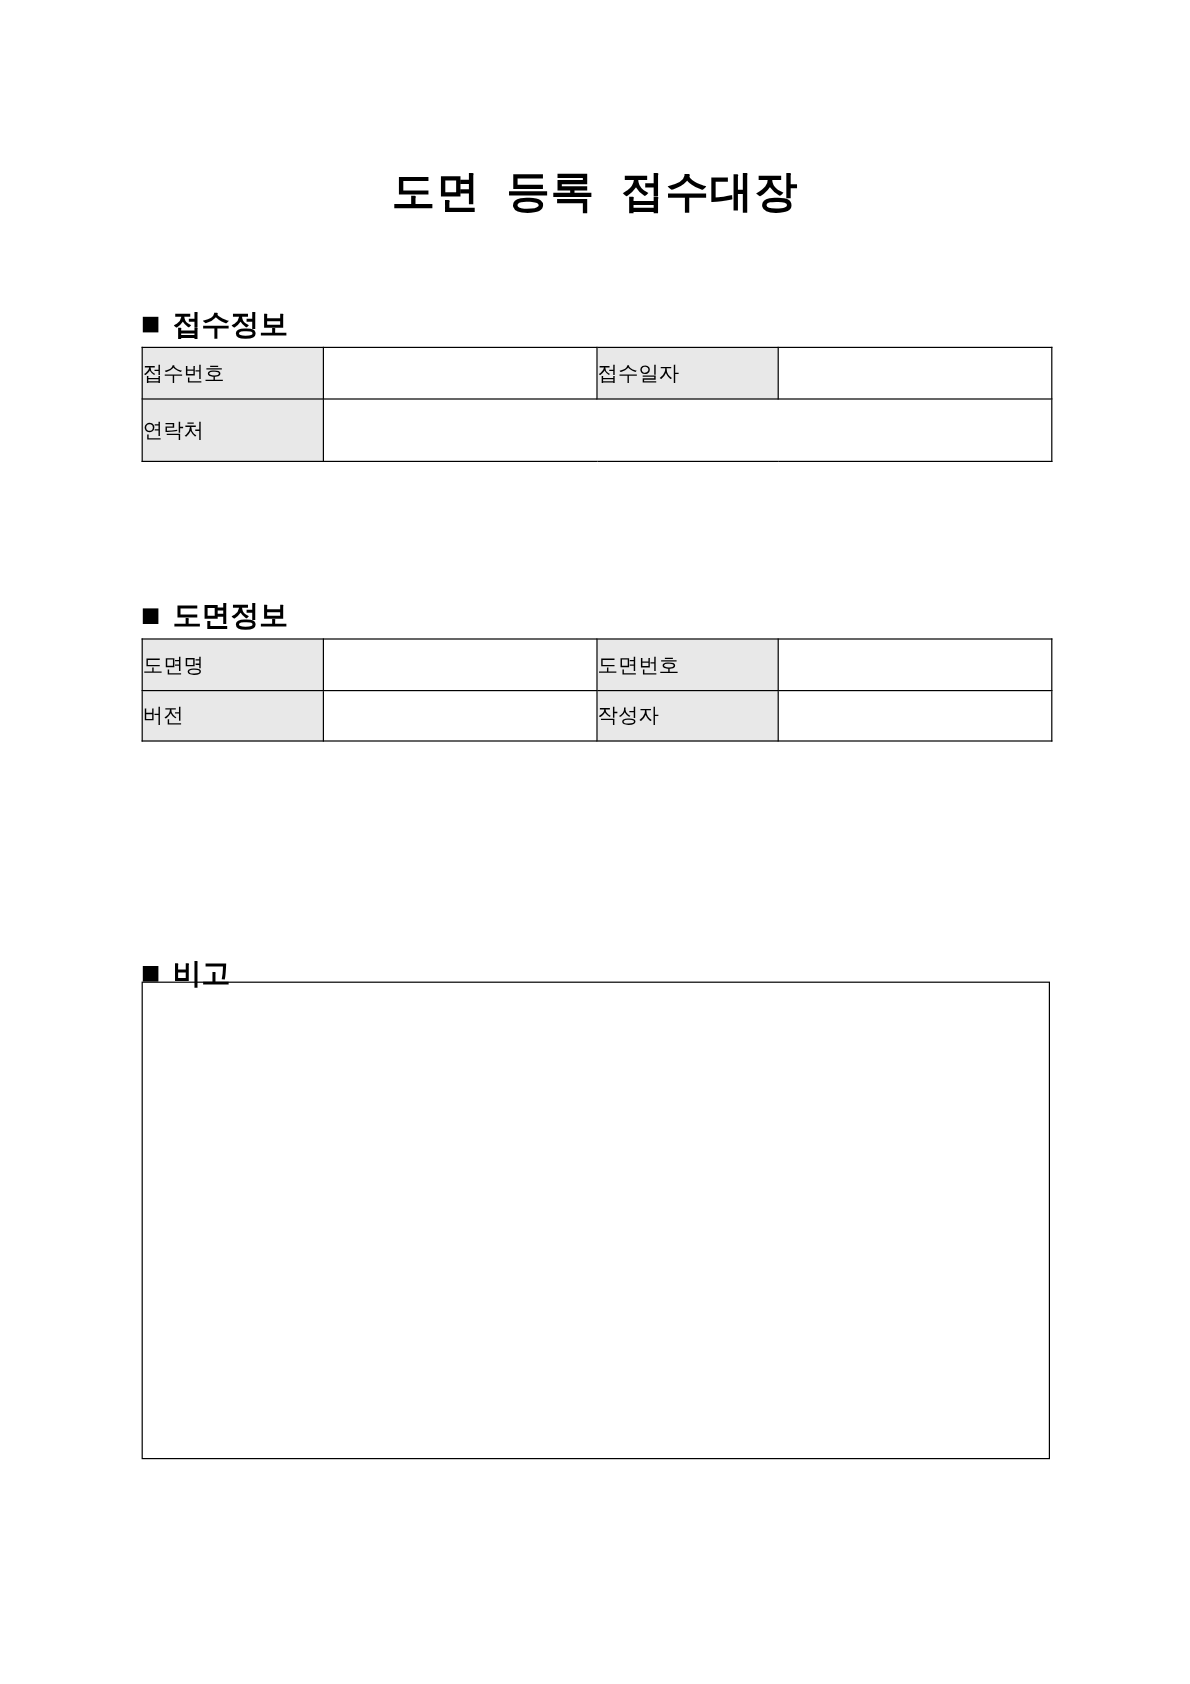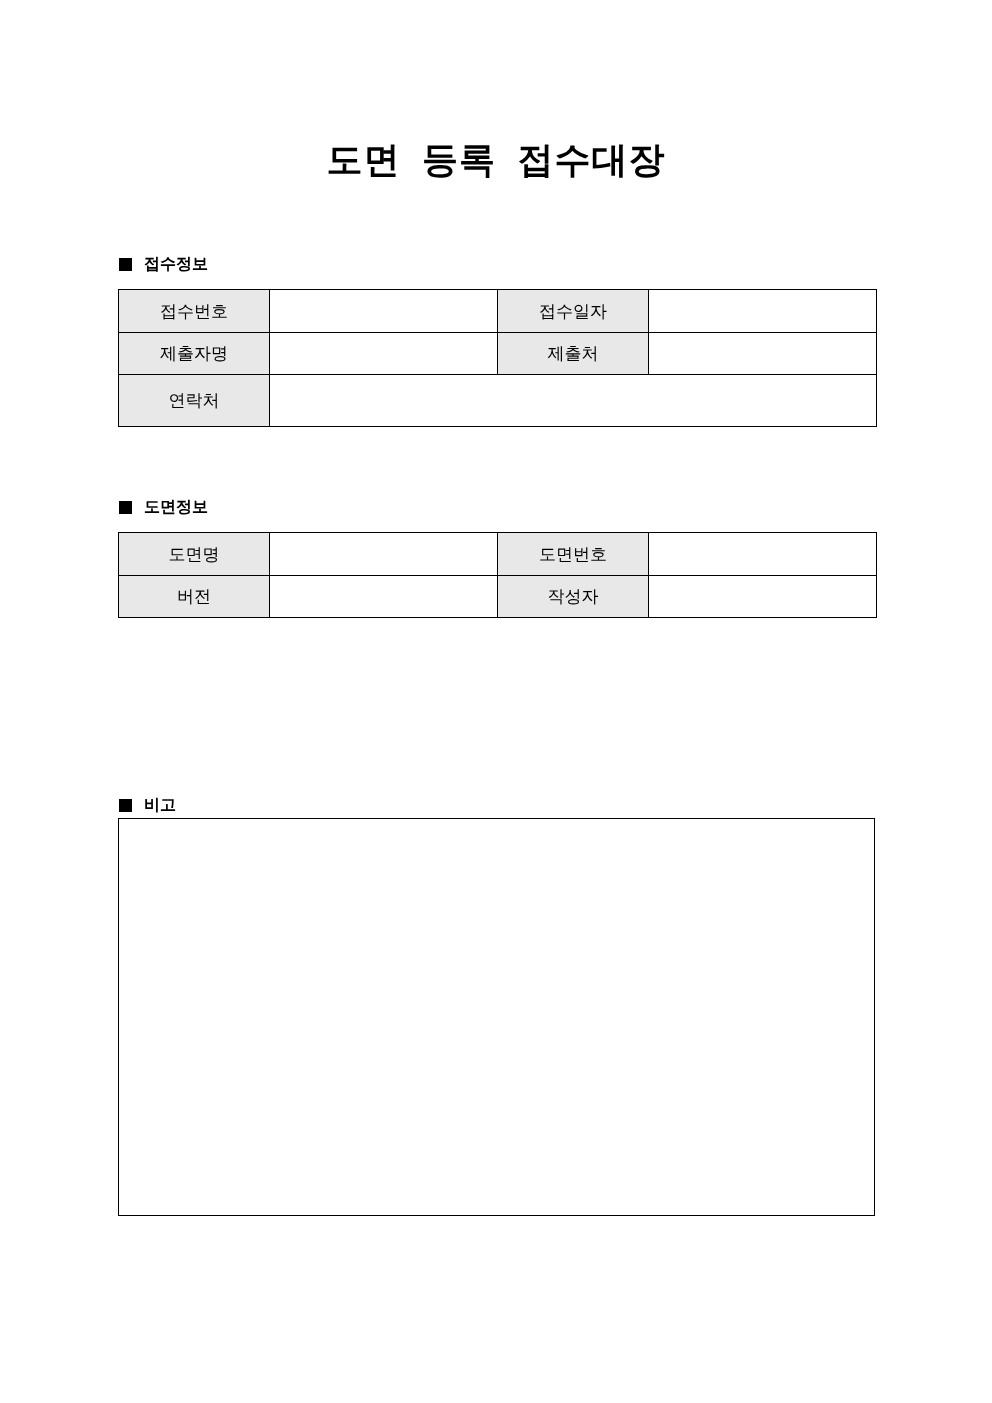--- a/index.html
+++ b/index.html
@@ -1,47 +1,41 @@
 <!DOCTYPE html>
 <html><head>
 <meta charset="utf-8">
 <style>
   html, body { margin:0; padding:0; background:#ffffff; }
   body { width:992px; height:1403px; position:relative; font-family:"DejaVu Sans", sans-serif; color:#000; }
   .title { position:absolute; top:136px; left:0; width:992px; text-align:center; font-size:36px; font-weight:bold; letter-spacing:1px; word-spacing:8px; }
-  .section-head { position:absolute; left:119px; font-size:16px; font-weight:bold; display:flex; align-items:center; }
+  .section-head { position:absolute; left:119px; font-size:24px; font-weight:bold; display:flex; align-items:center; }
   .section-head .sq { display:inline-block; width:13px; height:13px; background:#000; margin-right:12px; }
   table.form { position:absolute; left:118px; width:757px; border-collapse:collapse; table-layout:fixed; }
   table.form td { border:1px solid #000; font-size:17px; padding:0; }
-  table.form td.label { background:#e8e8e8; text-align:center; width:150px; }
+  table.form td.label { background:#e8e8e8; text-align:left; width:150px; }
   table.form td.value { background:#fff; width:227px; }
   .remarks-box { position:absolute; left:118px; top:818px; width:755px; height:396px; border:1px solid #000; }
 </style>
 </head>
 <body>
 
 <div class="title">도면 등록 접수대장</div>
 
 <div class="section-head" style="top:254px;">
   <span class="sq"></span>
   <span>접수정보</span>
 </div>
 
 <table class="form" style="top:289px;">
   <tbody>
       <tr style="height:43px;">
     <td class="label">접수번호</td>
     <td class="value"></td>
     <td class="label">접수일자</td>
-    <td class="value"></td>
-  </tr>
-  <tr style="height:42px;">
-    <td class="label">제출자명</td>
-    <td class="value"></td>
-    <td class="label">제출처</td>
     <td class="value"></td>
   </tr>
   <tr style="height:52px;">
     <td class="label">연락처</td>
     <td class="value" colspan="3"></td>
   </tr>
 </tbody>
   </table>
 
 <div class="section-head" style="top:497px;">

